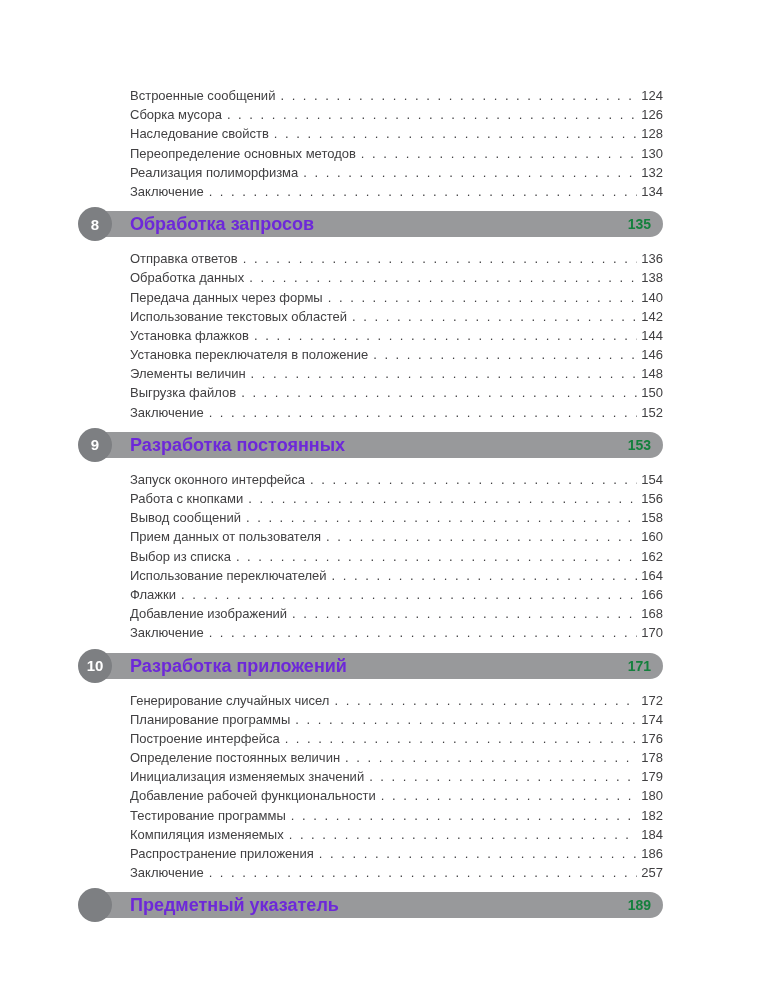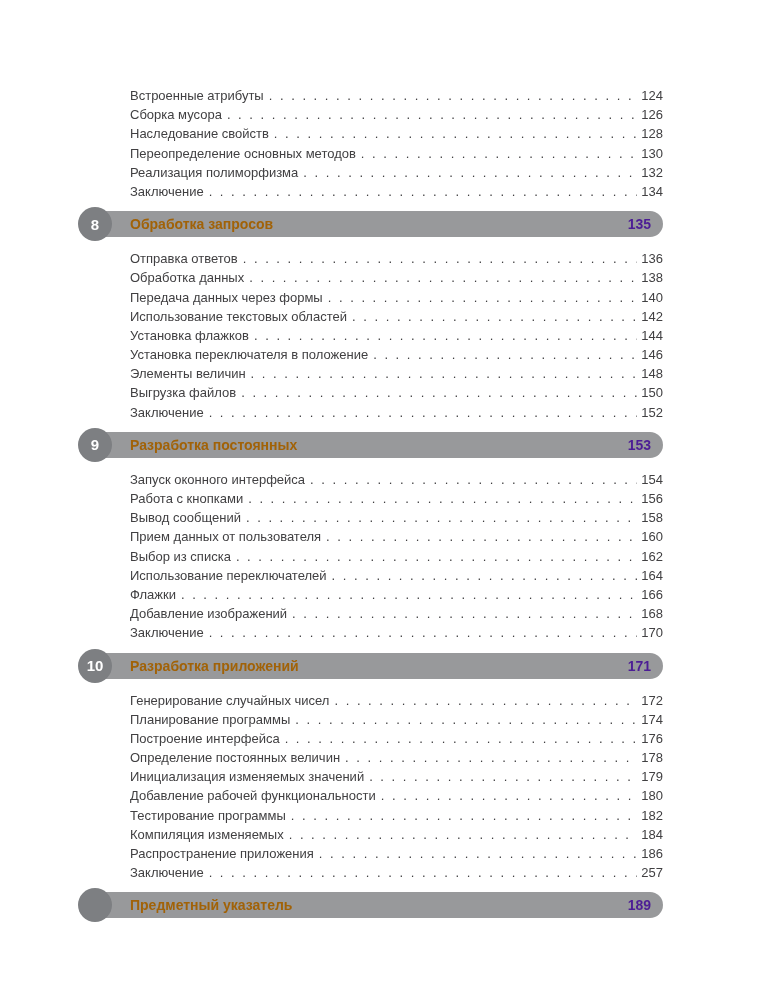--- a/index.html
+++ b/index.html
@@ -64,42 +64,42 @@
     font-weight: bold;
     font-size: 15px;
     display: flex;
     align-items: center;
     justify-content: center;
   }
   .chapter-title {
     position: absolute;
     left: 52px; top: 0;
     line-height: 26px;
-    color: #a16207;
+    color: #6d28d9;
     font-weight: bold;
-    font-size: 14px;
+    font-size: 18px;
     white-space: nowrap;
   }
   .chapter-page {
     position: absolute;
     right: 12px; top: 0;
     line-height: 26px;
-    color: #4c1d95;
+    color: #15803d;
     font-weight: bold;
     font-size: 14px;
   }
 </style>
 </head>
 <body>
 
 <main class="page">
   <div class="content" id="toc-content">
       <div class="entry-list">
         <div class="entry-row">
-          <span class="entry-title">Встроенные атрибуты</span>
+          <span class="entry-title">Встроенные сообщений</span>
           <span class="leader"></span>
           <span class="entry-page">124</span>
         </div>
         <div class="entry-row">
           <span class="entry-title">Сборка мусора</span>
           <span class="leader"></span>
           <span class="entry-page">126</span>
         </div>
         <div class="entry-row">
           <span class="entry-title">Наследование свойств</span>

